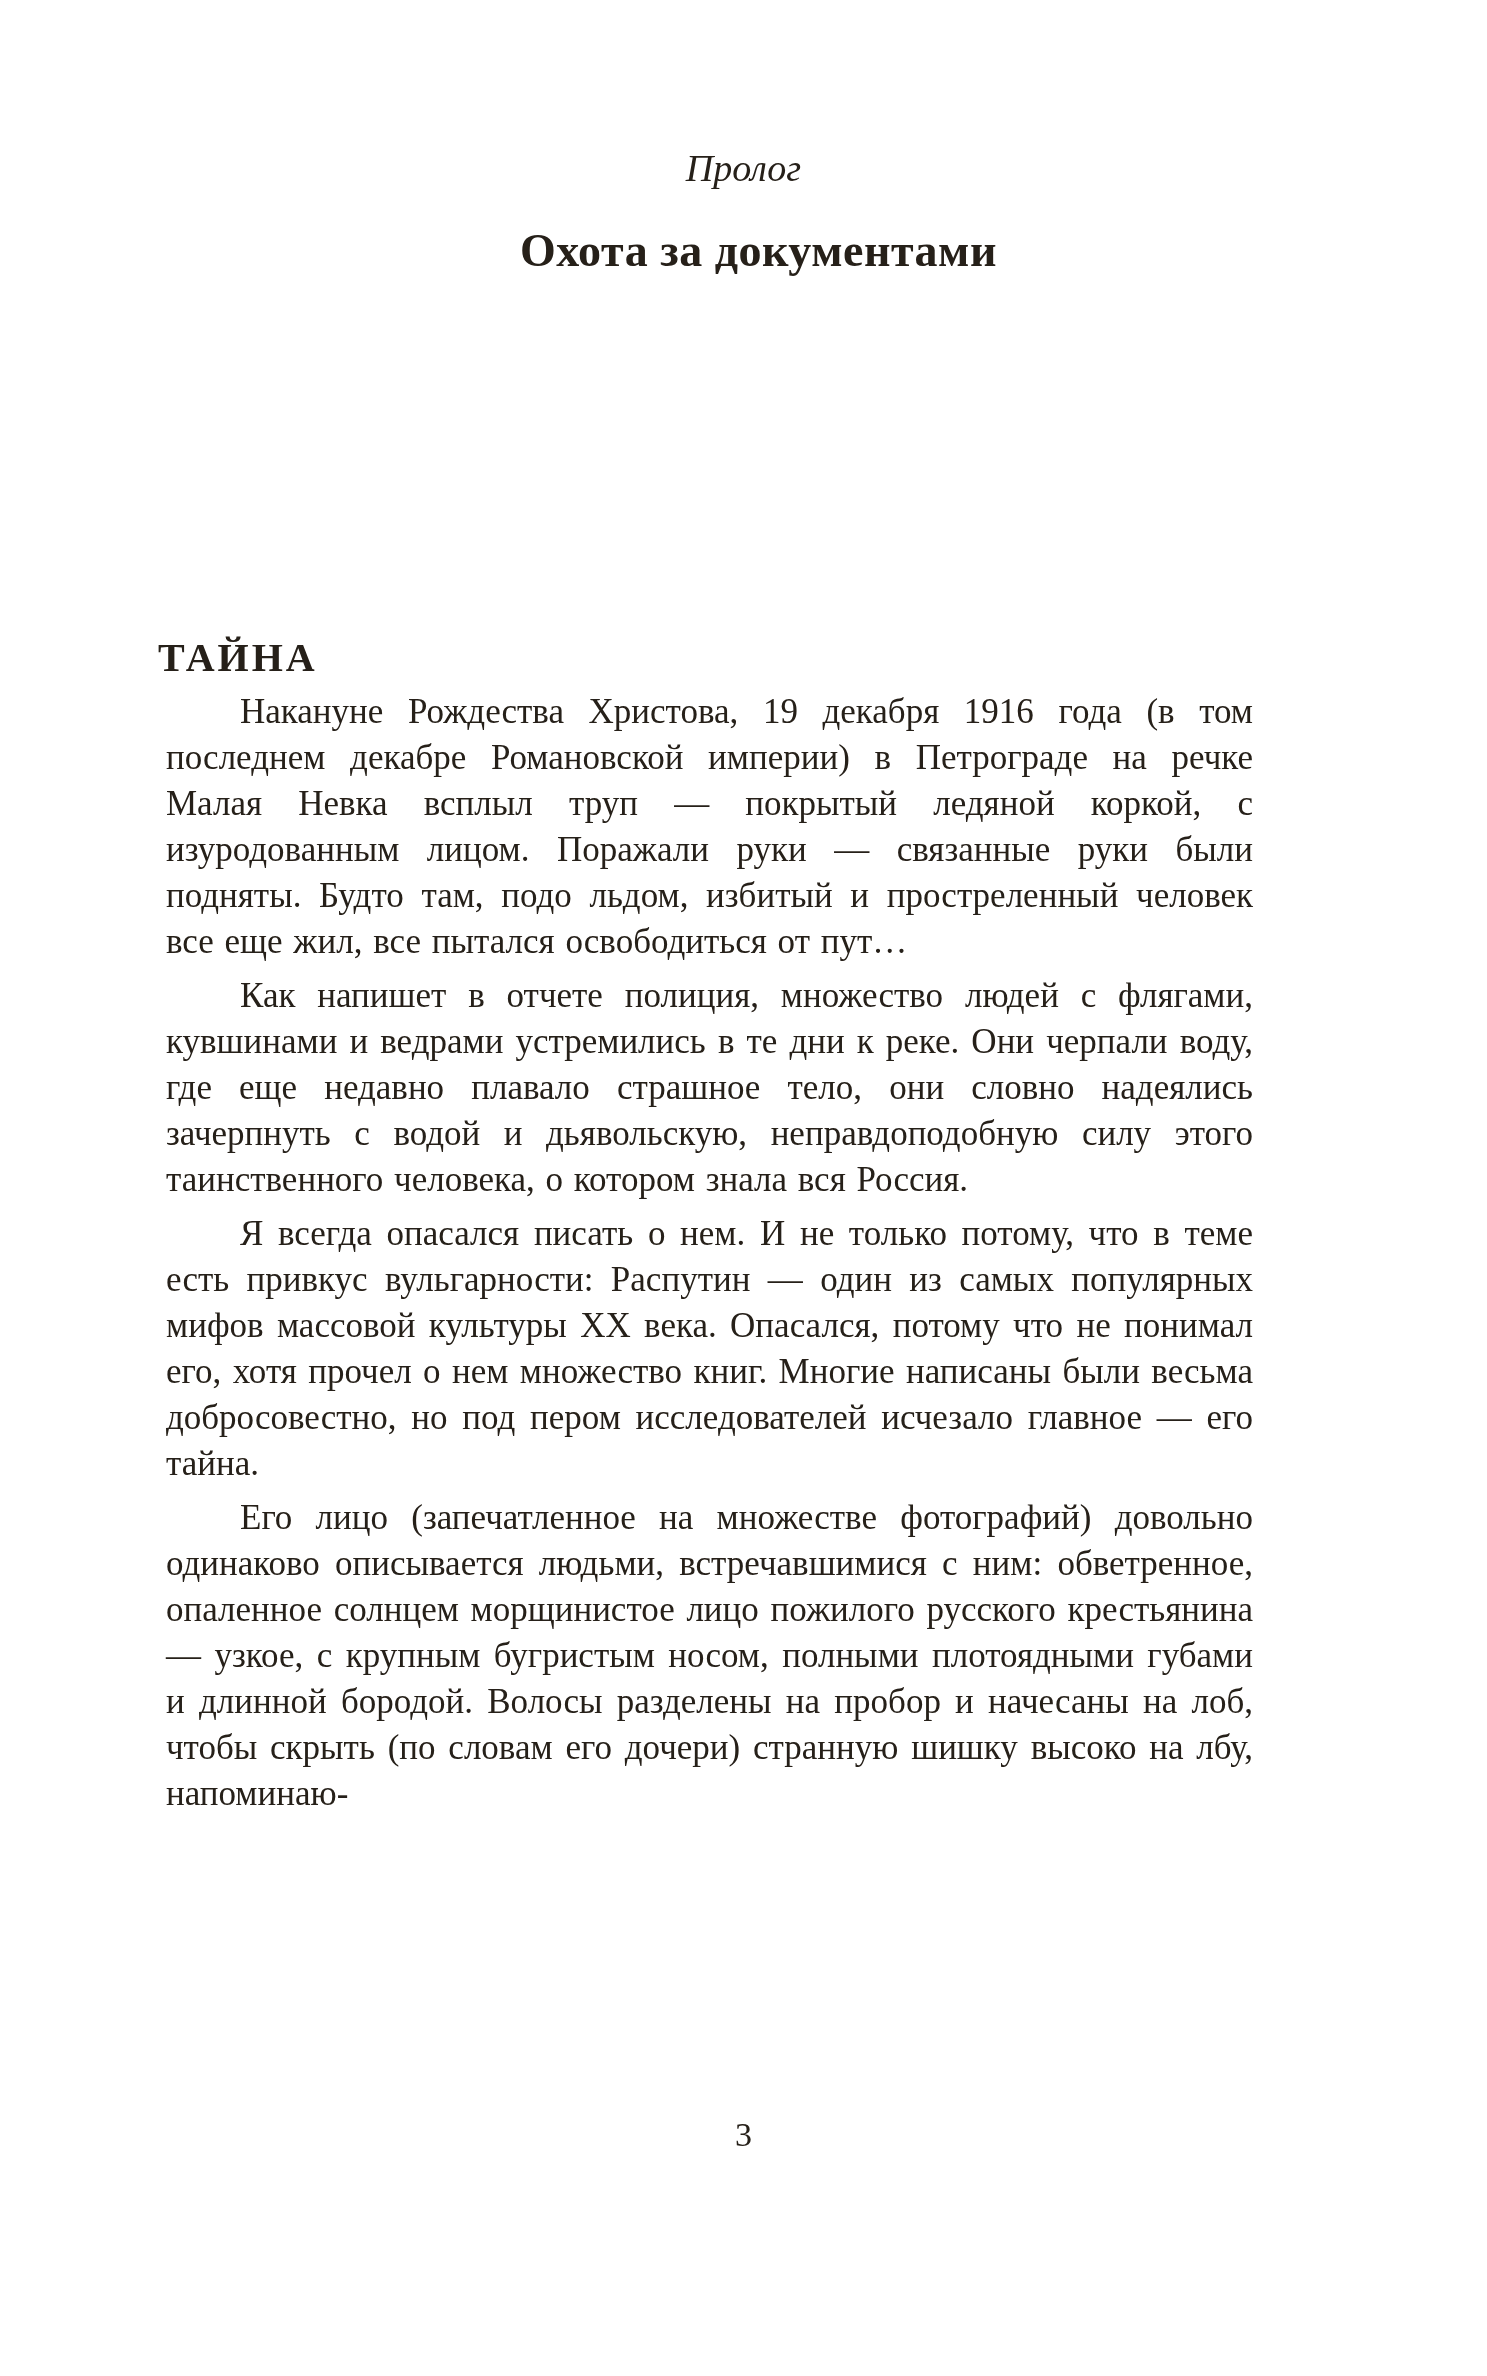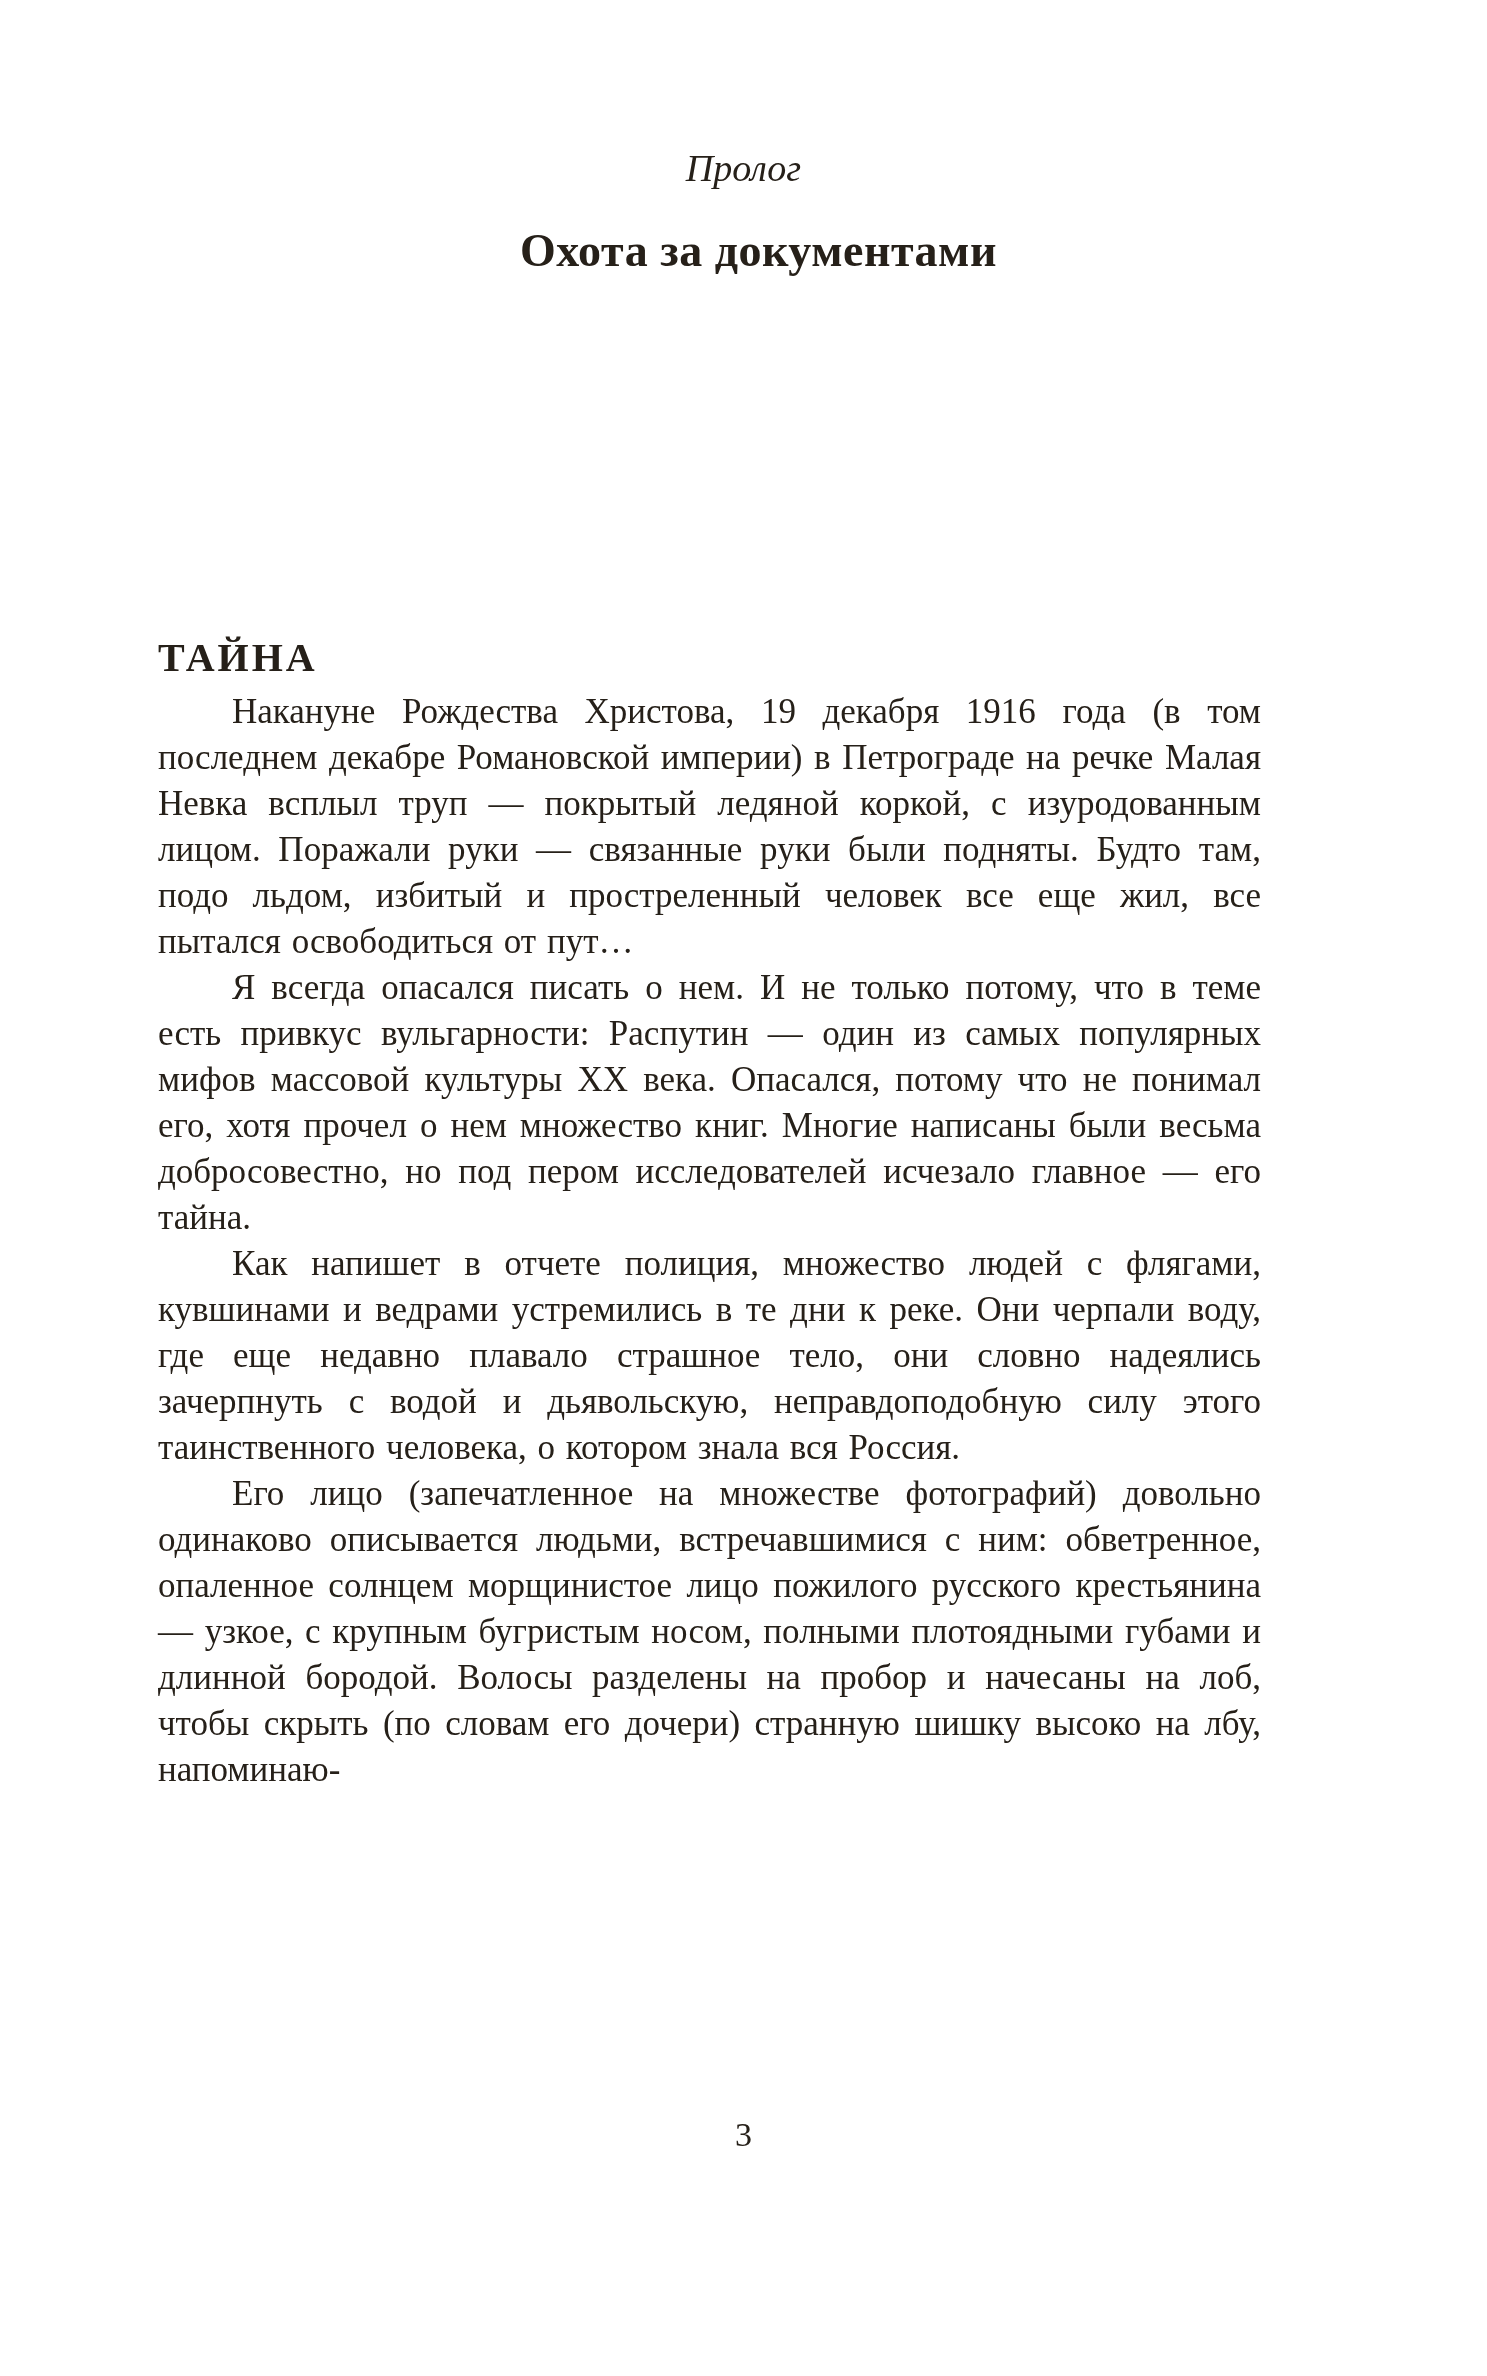--- a/index.html
+++ b/index.html
@@ -43,21 +43,21 @@
     left: 158px;
     width: 1103px;
   }
   .section-title {
     margin: 0 0 8px 0;
     font-weight: bold;
     font-size: 40px;
     letter-spacing: 3px;
   }
   .content p {
-    margin: 0;
+    margin: 8px;
     font-size: 35px;
     line-height: 46px;
     text-align: justify;
     text-indent: 74px;
     word-spacing: 2px;
   }
   .page-number {
     position: absolute;
     top: 2116px;
     left: 0;
@@ -73,22 +73,22 @@
 
   <div class="prologue">Пролог</div>
 
   <h1 class="chapter-title" style="margin:15px; font-size:46px;">Охота за документами</h1>
 
   <div class="content">
     <h2 class="section-title">ТАЙНА</h2>
 
     <p>Накануне Рождества Христова, 19 декабря 1916 года (в том последнем декабре Романовской империи) в Петрограде на речке Малая Невка всплыл труп — покрытый ледяной коркой, с изуродованным лицом. Поражали руки — связанные руки были подняты. Будто там, подо льдом, избитый и простреленный человек все еще жил, все пытался освободиться от пут…</p>
 
+    <p>Как напишет в отчете полиция, множество людей с флягами, кувшинами и ведрами устремились в те дни к реке. Они черпали воду, где еще недавно плавало страшное тело, они словно надеялись зачерпнуть с водой и дьявольскую, неправдоподобную силу этого таинственного человека, о котором знала вся Россия.</p>
+
     <p>Я всегда опасался писать о нем. И не только потому, что в теме есть привкус вульгарности: Распутин — один из самых популярных мифов массовой культуры XX века. Опасался, потому что не понимал его, хотя прочел о нем множество книг. Многие написаны были весьма добросовестно, но под пером исследователей исчезало главное — его тайна.</p>
-
-    <p>Как напишет в отчете полиция, множество людей с флягами, кувшинами и ведрами устремились в те дни к реке. Они черпали воду, где еще недавно плавало страшное тело, они словно надеялись зачерпнуть с водой и дьявольскую, неправдоподобную силу этого таинственного человека, о котором знала вся Россия.</p>
 
     <p>Его лицо (запечатленное на множестве фотографий) довольно одинаково описывается людьми, встречавшимися с ним: обветренное, опаленное солнцем морщинистое лицо пожилого русского крестьянина — узкое, с крупным бугристым носом, полными плотоядными губами и длинной бородой. Волосы разделены на пробор и начесаны на лоб, чтобы скрыть (по словам его дочери) странную шишку высоко на лбу, напоминаю-</p>
   </div>
 
   <div class="page-number">3</div>
 
 </div>
 
 </body></html>

